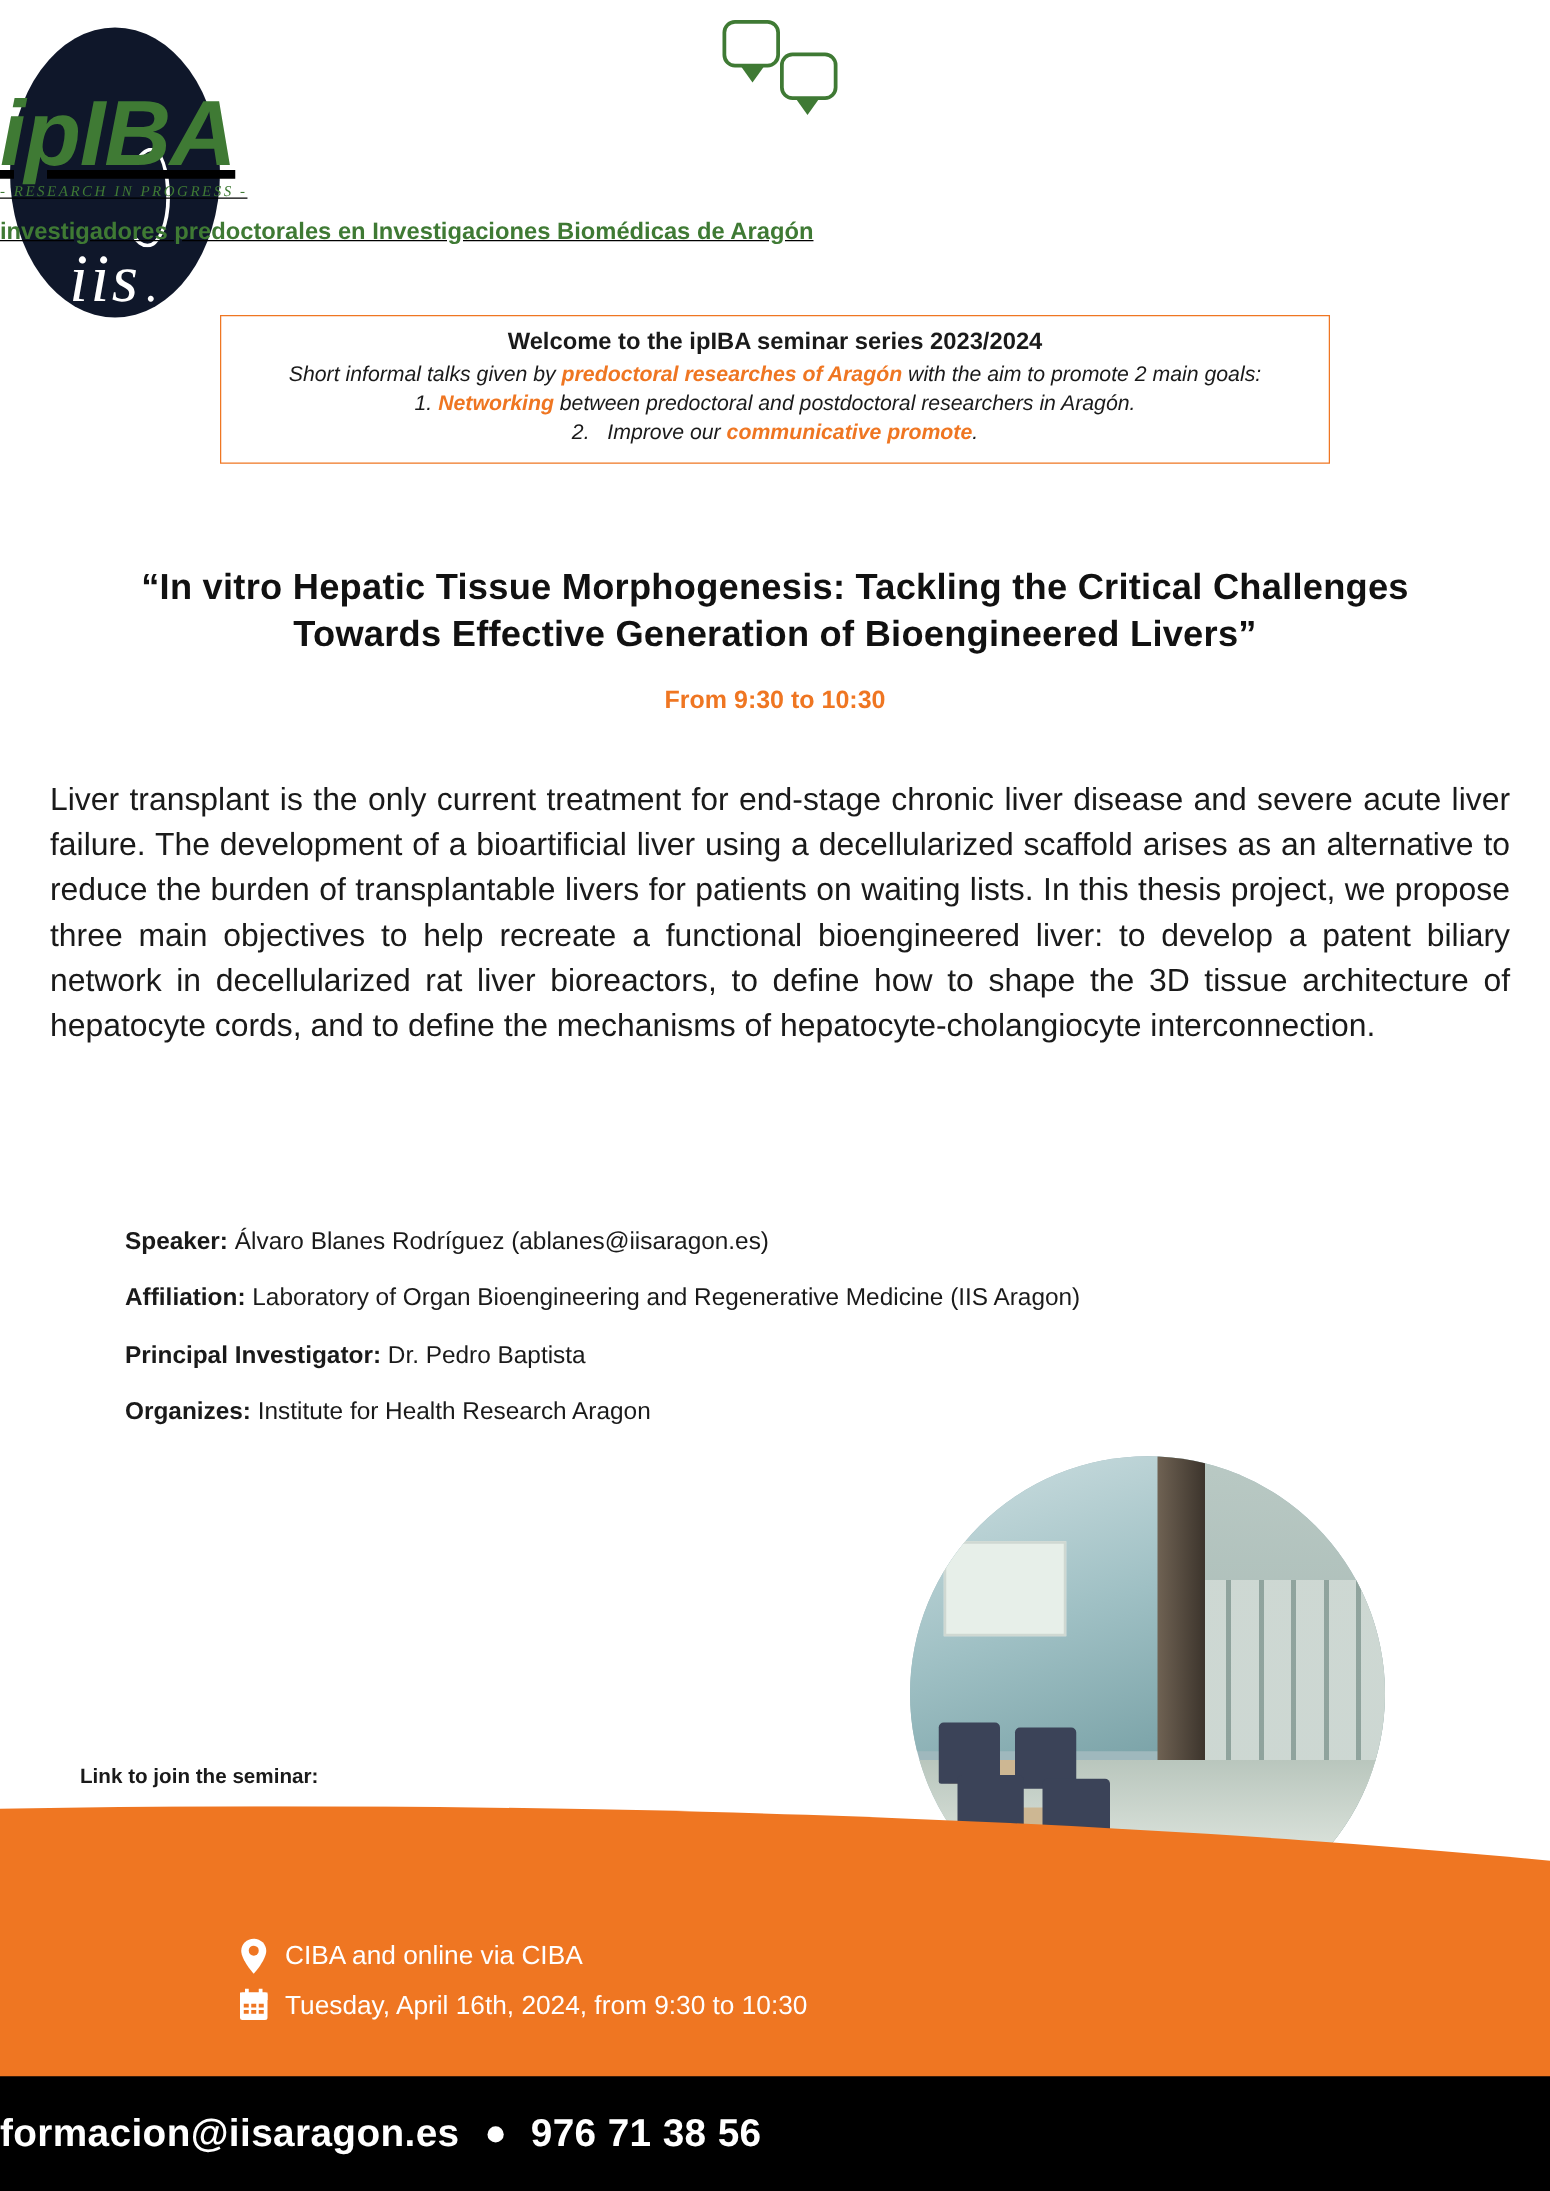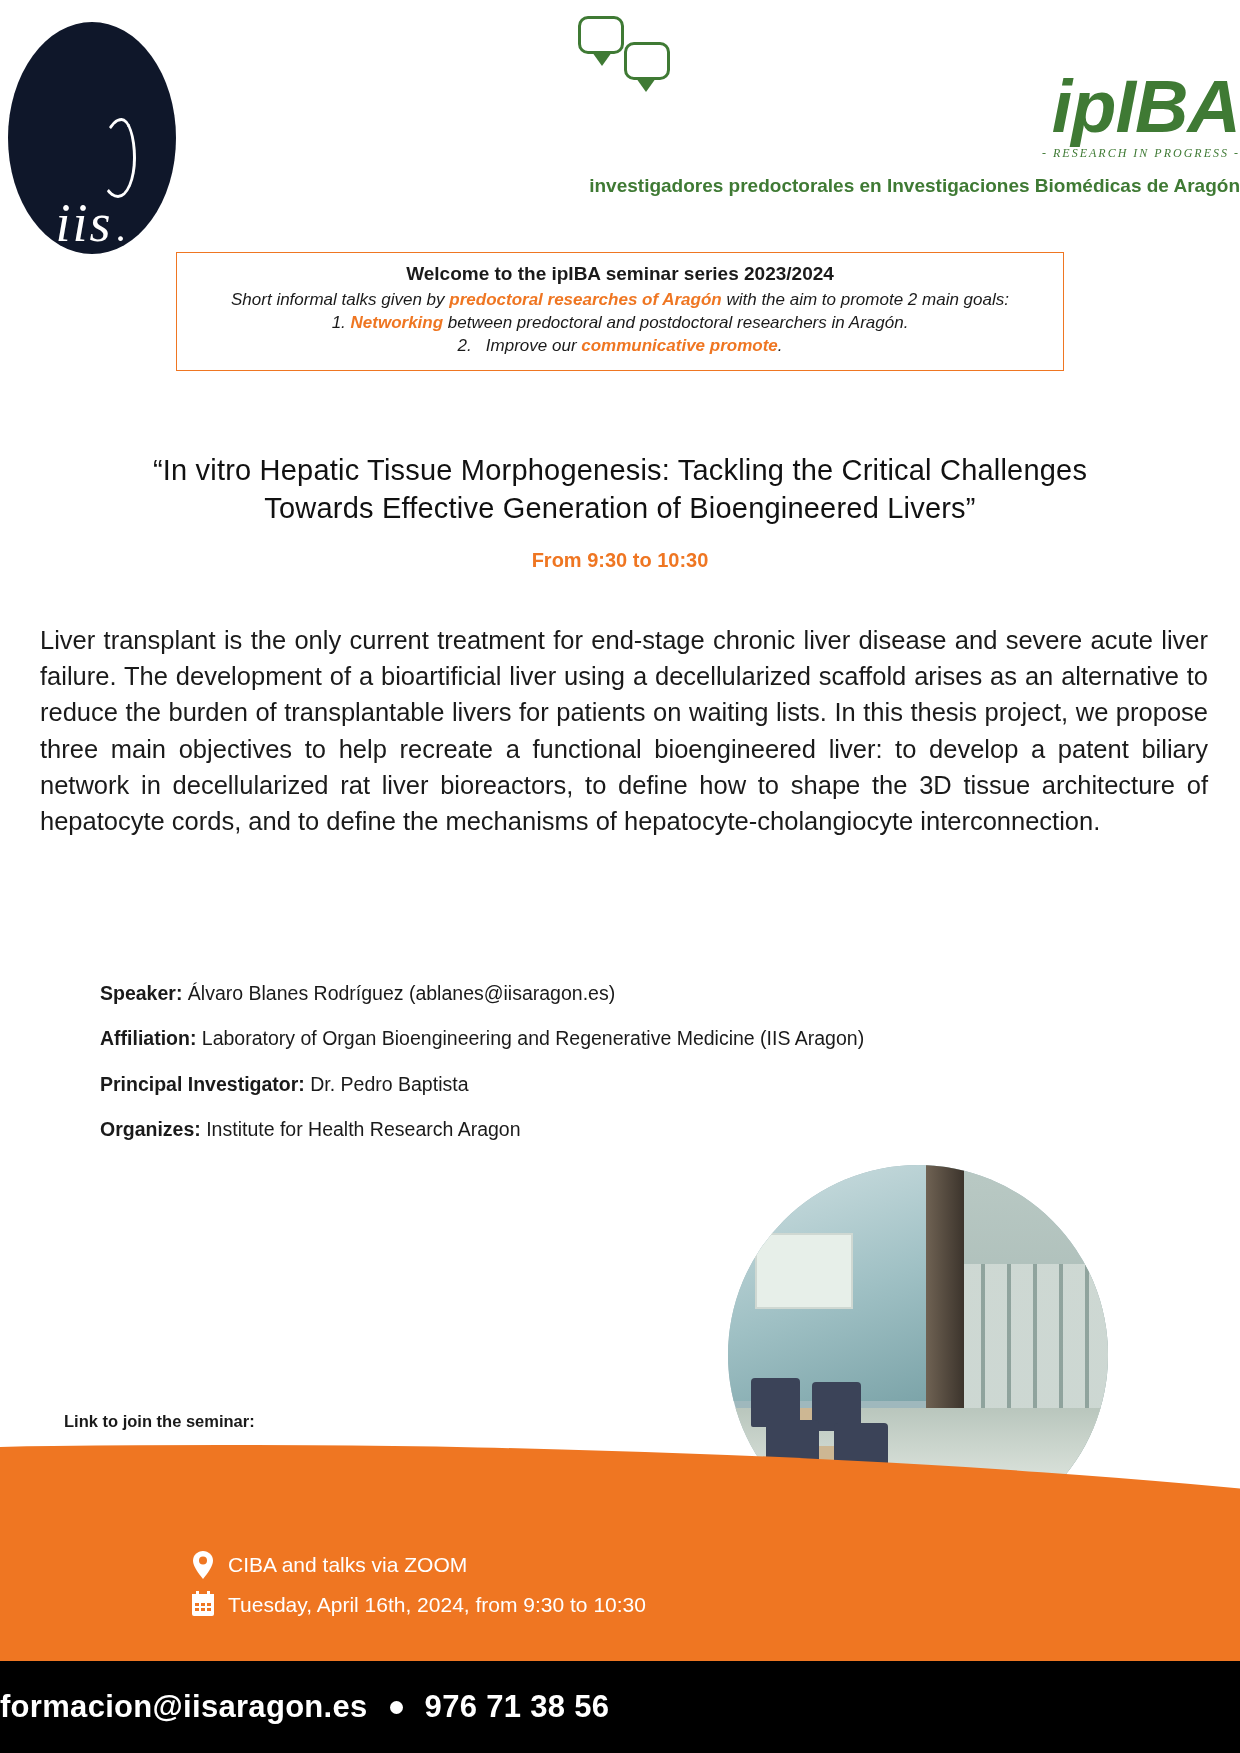--- a/index.html
+++ b/index.html
@@ -23,21 +23,21 @@
     display:flex; align-items:baseline;
   }
   .iis-logo-inner .dot { font-size:40px; margin-left:4px; }
   .iis-swirl {
     position:absolute; left:92px; top:96px; width:36px; height:80px;
     border:3px solid #fff; border-radius:60% 40% 50% 50% / 60% 50% 50% 40%;
     border-left-color:transparent;
   }
 
   .ipiba-block {
-    position:absolute; left:0; right:0; top:4px; text-align:right;
+    position:absolute; left:0; right:0; top:4px; text-align:left;text-decoration:underline;
   }
   .ipiba-bubbles { height:64px; position:relative; }
   .bub {
     position:absolute; border:3px solid #3f7a34; border-radius:10px;
     background:#ffffff;
   }
   .bub1 { width:46px; height:38px; left:578px; top:12px; }
   .bub2 { width:46px; height:38px; left:624px; top:38px; }
   .bub-tail {
     position:absolute; width:0; height:0; border-left:10px solid transparent;
@@ -65,21 +65,21 @@
   }
   .welcome-title {
     font-size:19px; font-weight:bold; color:#1a1a1a; margin-bottom:4px;
   }
   .welcome-line { font-size:17px; font-style:italic; color:#1a1a1a; line-height:1.35; }
   .orange-em { color:#ef7622; font-weight:bold; font-style:italic; }
 
   
   .talk-title {
     position:absolute; left:100px; top:452px; width:1040px;
-    text-align:center; font-size:29px; font-weight:normal; color:#111;
+    text-align:center; font-size:29px; font-weight:bold; color:#111;
     line-height:1.3; letter-spacing:0.2px;
   }
   .talk-date {
     position:absolute; left:100px; top:545px; width:1040px;
     text-align:center; color:#ef7622; font-weight:bold; font-size:20px;
     line-height:1.5;
   }
 
   
   .abstract {
@@ -256,21 +256,21 @@
 <div class="wave"></div>
 
 <div class="footer-lines">
   <div class="fl-row">
     <span class="pin-icon">
       <svg width="26" height="30" viewBox="0 0 26 30">
           <path d="M13 1C7.5 1 3 5.3 3 10.6 3 18 13 29 13 29s10-11 10-18.4C23 5.3 18.5 1 13 1z" fill="#fff"></path>
           <circle cx="13" cy="10.5" r="4" fill="#ef7622"></circle>
         </svg>
     </span>
-    <span>CIBA  and talks via ZOOM</span>
+    <span>CIBA  and online via CIBA</span>
   </div>
   <div class="fl-row">
     <span class="cal-icon">
       <svg width="26" height="28" viewBox="0 0 26 28">
           <rect x="2" y="4" width="22" height="22" rx="2" fill="#fff"></rect>
           <rect x="2" y="4" width="22" height="6" fill="#fff"></rect>
           <g fill="#ef7622">
             <rect x="5" y="13" width="4" height="3"></rect>
             <rect x="11" y="13" width="4" height="3"></rect>
             <rect x="17" y="13" width="4" height="3"></rect>

